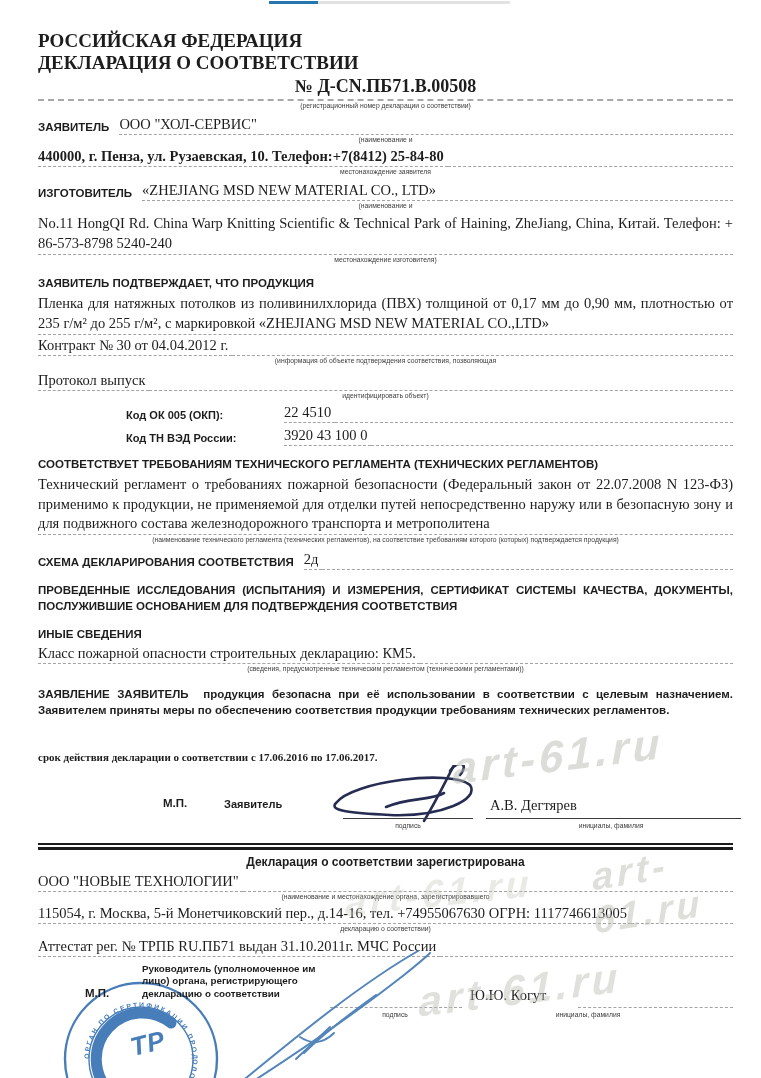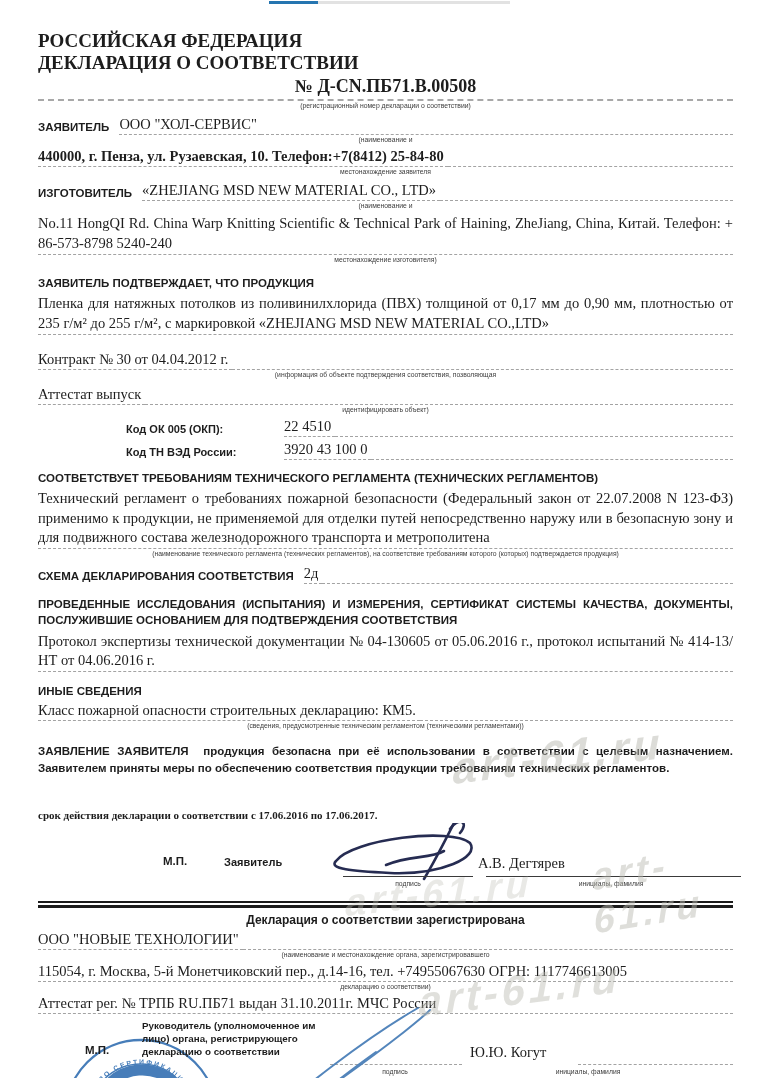--- a/index.html
+++ b/index.html
@@ -47,21 +47,21 @@
   .abs { position:absolute; }
   .mp1   { left:125px; top:26px; font-family:"Liberation Sans",sans-serif; font-weight:bold; font-size:11.5px; }
   .role1 { left:186px; top:27px; font-family:"Liberation Sans",sans-serif; font-weight:bold; font-size:11px; }
   .sig1  { left:288px; top:-6px; }
   .sline { border-bottom:1.3px solid #3a3a3a; }
   .l1a { left:305px; top:47px; width:130px; }
   .l1b { left:448px; top:47px; width:255px; }
   .scap { font-family:"Liberation Sans",sans-serif; font-size:6.8px; color:#3c3c3c; text-align:center; }
   .c1a { left:318px; top:51px; width:104px; }
   .c1b { left:478px; top:51px; width:190px; }
-  .name1 { left:440px; top:26px; font-size:14.5px; }
+  .name1 { left:452px; top:26px; font-size:14.5px; }
 
   .dblrule { margin:10px 0 3px; border-top:2px solid #1b1b1b; border-bottom:3px solid #1b1b1b; height:2px; }
   .reghead { text-align:center; font-family:"Liberation Sans",sans-serif; font-weight:bold; font-size:12px; margin:5px 0 4px; }
 
   
   .bottom { position:relative; height:215px; margin-top:2px; }
   .stampwrap { left:-12px; top:-12px; opacity:.88; }
   .mp2 { left:47px; top:28px; font-family:"Liberation Sans",sans-serif; font-weight:bold; font-size:11.5px; z-index:3; }
   .role2 { left:104px; top:4px; width:190px; font-family:"Liberation Sans",sans-serif; font-weight:bold;
            font-size:9.8px; line-height:1.3; z-index:3; }
@@ -113,28 +113,28 @@
       <span class="lbl">ИЗГОТОВИТЕЛЬ</span>
       <span class="val">«ZHEJIANG MSD NEW MATERIAL CO., LTD»</span>
       <span class="fill"></span>
     </div>
     <div class="caption">(наименование и</div>
     <p class="para" style="margin:2px 0 0">No.11 HongQI Rd. China Warp Knitting Scientific &amp; Technical Park of Haining, ZheJiang, China, Китай. Телефон: + 86-573-8798 5240-240</p>
     <div class="caption">местонахождение изготовителя)</div>
 
     <div class="h">ЗАЯВИТЕЛЬ ПОДТВЕРЖДАЕТ, ЧТО ПРОДУКЦИЯ</div>
     <p class="para" style="margin:0">Пленка для натяжных потолков из поливинилхлорида (ПВХ) толщиной от 0,17 мм до 0,90 мм, плотностью от 235 г/м² до 255 г/м², с маркировкой «ZHEJIANG MSD NEW MATERIAL CO.,LTD»</p>
-    <div class="row" style="margin-top:16px">
+    <div class="row" style="margin-top:2px">
       <span class="val">Контракт № 30 от 04.04.2012 г.</span>
       <span class="fill"></span>
     </div>
     <div class="caption">(информация об объекте подтверждения соответствия, позволяющая</div>
 
     <div class="row" style="margin-top:6px">
-      <span class="val">Аттестат выпуск</span>
+      <span class="val">Протокол выпуск</span>
       <span class="fill"></span>
     </div>
     <div class="caption">идентифицировать объект)</div>
 
     <div class="codes">
       <div class="row" style="margin-top:2px">
         <span class="codelbl">Код ОК 005 (ОКП):</span>
         <span class="val">22 4510</span>
         <span class="fill"></span>
       </div>
@@ -149,30 +149,29 @@
     <p class="para" style="margin:0">Технический регламент о требованиях пожарной безопасности (Федеральный закон от 22.07.2008 N 123-ФЗ) применимо к продукции, не применяемой для отделки путей непосредственно наружу или в безопасную зону и для подвижного состава железнодорожного транспорта и метрополитена</p>
     <div class="caption">(наименование технического регламента (технических регламентов), на соответствие требованиям которого (которых) подтверждается продукция)</div>
 
     <div class="row" style="margin-top:6px">
       <span class="lbl">СХЕМА ДЕКЛАРИРОВАНИЯ СООТВЕТСТВИЯ</span>
       <span class="val">2д</span>
       <span class="fill"></span>
     </div>
 
     <div class="h" style="margin-top:12px">ПРОВЕДЕННЫЕ ИССЛЕДОВАНИЯ (ИСПЫТАНИЯ) И ИЗМЕРЕНИЯ, СЕРТИФИКАТ СИСТЕМЫ КАЧЕСТВА, ДОКУМЕНТЫ, ПОСЛУЖИВШИЕ ОСНОВАНИЕМ ДЛЯ ПОДТВЕРЖДЕНИЯ СООТВЕТСТВИЯ</div>
-    <p class="para" style="margin:0">Протокол экспертизы технической документации № 04-130605 от 05.06.2016 г., протокол испытаний № 414-13/НТ от 04.06.2016 г.</p>
 
     <div class="h" style="margin-top:11px">ИНЫЕ СВЕДЕНИЯ</div>
     <div class="row" style="margin-top:0">
       <span class="val">Класс пожарной опасности строительных декларацию: КМ5.</span>
       <span class="fill"></span>
     </div>
     <div class="caption">(сведения, предусмотренные техническим регламентом (техническими регламентами))</div>
 
-    <p class="stmt"><span>ЗАЯВЛЕНИЕ ЗАЯВИТЕЛЯ</span>&nbsp;&nbsp;<span>продукция безопасна при её использовании в соответствии с целевым назначением. Заявителем приняты меры по обеспечению соответствия продукции требованиям технических регламентов.</span></p>
+    <p class="stmt"><span>ЗАЯВЛЕНИЕ ЗАЯВИТЕЛЬ</span>&nbsp;&nbsp;<span>продукция безопасна при её использовании в соответствии с целевым назначением. Заявителем приняты меры по обеспечению соответствия продукции требованиям технических регламентов.</span></p>
 
     <div class="validity">срок действия декларации о соответствии с 17.06.2016 по 17.06.2017.</div>
 
     <div class="sigrow1">
       <span class="abs mp1">М.П.</span>
       <span class="abs role1">Заявитель</span>
       <svg class="abs sig1" width="170" height="62" viewBox="0 0 170 62">
         <g fill="none" stroke="#262c52" stroke-width="2.6" stroke-linecap="round">
           <path d="M 10,38 C 26,16 126,4 144,20 C 154,34 116,52 64,50 C 26,48 2,46 10,38 Z"></path>
           <path d="M 98,56 C 110,36 122,12 130,-4"></path>

